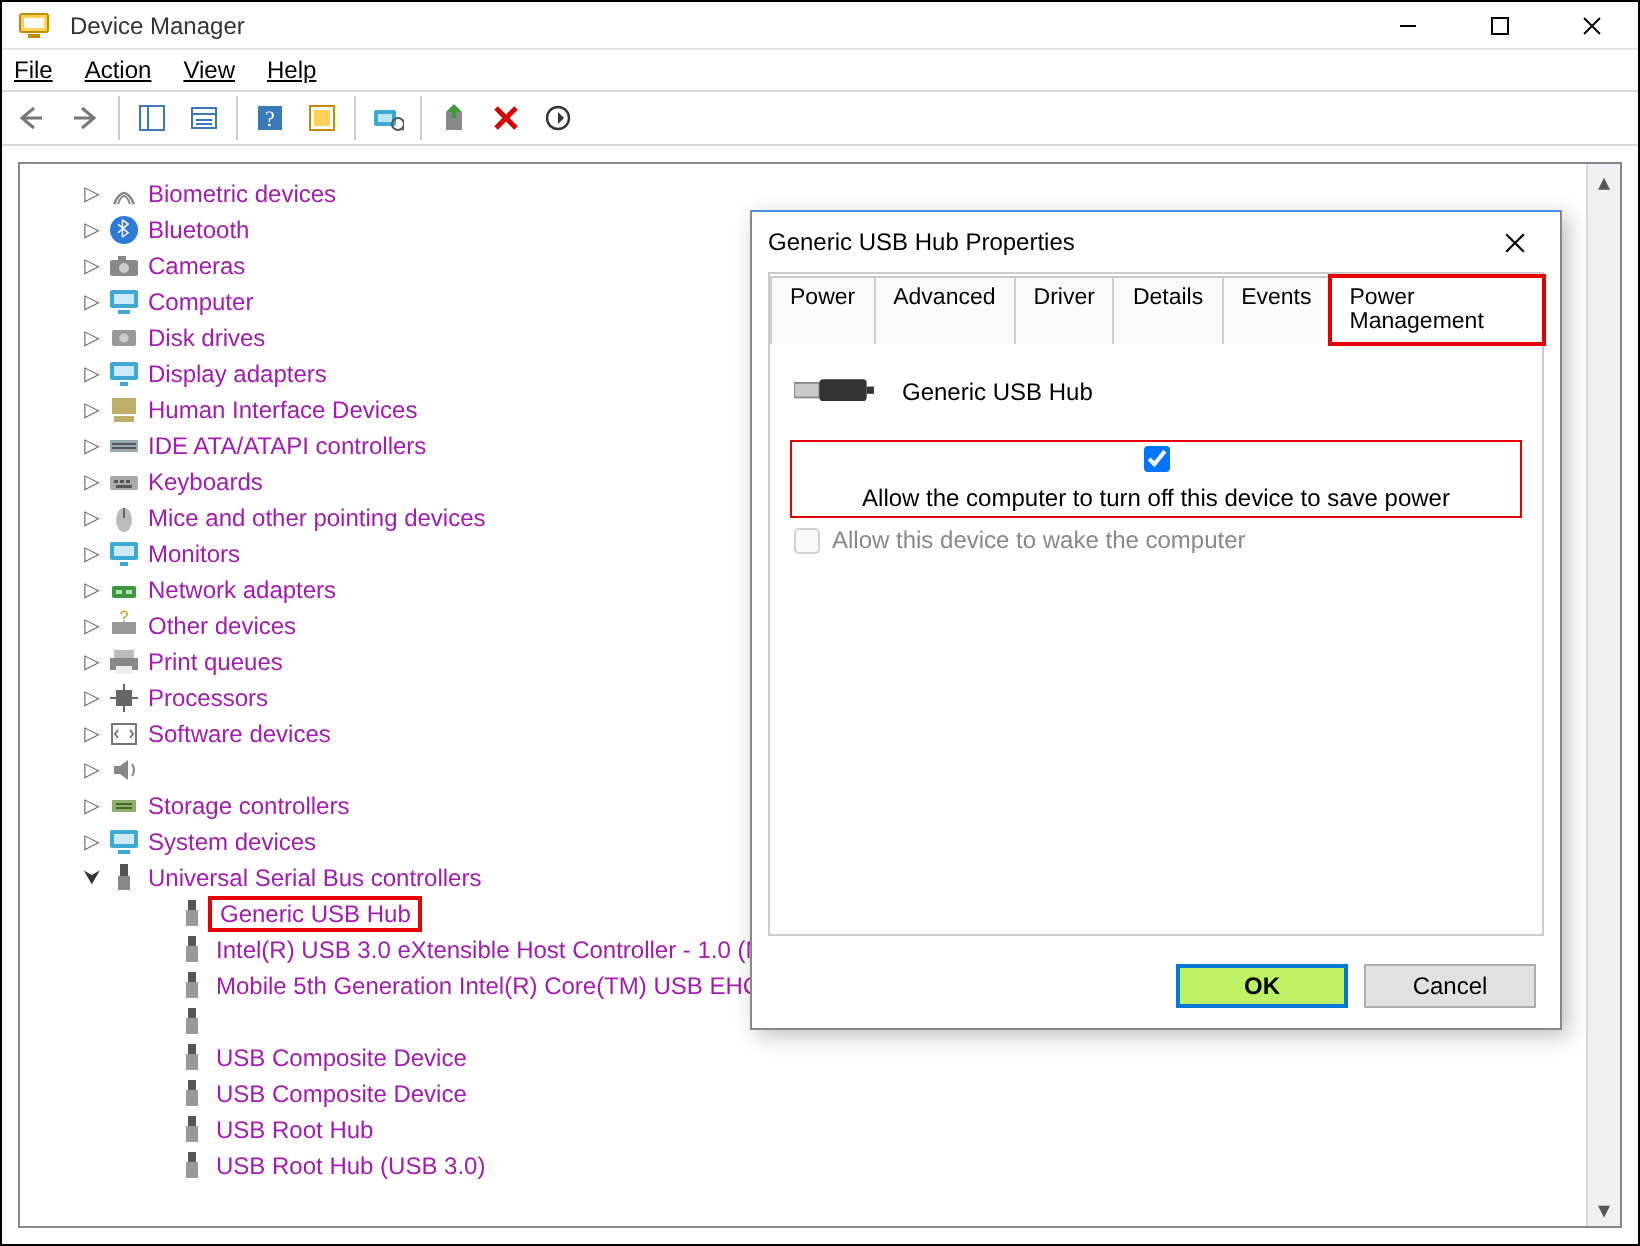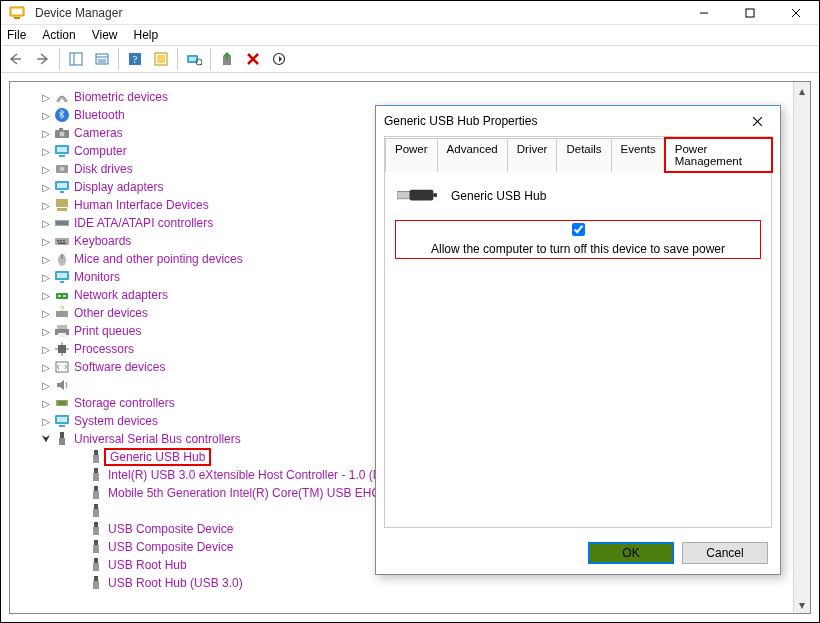--- a/index.html
+++ b/index.html
@@ -20,21 +20,21 @@
   }
   .titlebar .title { margin-left: 6px; color:#333; }
   .titlebar .win-btns { margin-left: auto; display:flex; }
   .titlebar .win-btn { width: 46px; height: 30px; display:flex;align-items:center;justify-content:center; color:#555;}
   .titlebar .win-btn svg { width:10px; height:10px; }
   
   .menubar {
     height: 20px; padding: 0 6px; display:flex; gap:16px; align-items:center;
     color:#000; font-size:12px;
   }
-  .menubar span { cursor: default; }
+  .menubar span { cursor: default; text-decoration: underline; }
   
   .toolbar {
     height:28px; border-top:1px solid #d9d9d9; border-bottom:1px solid #d9d9d9;
     display:flex; align-items:center; padding:0 4px; gap:2px;
   }
   .tb-btn {
     width:24px; height:24px; border:1px solid transparent; display:flex; align-items:center; justify-content:center;
   }
   .tb-sep { width:1px; height:22px; background:#ccc; margin:0 2px; }
   
@@ -52,40 +52,40 @@
   .indent1 { padding-left: 28px; }
   .indent2 { padding-left: 62px; }
   .expander { width:12px; text-align:center; color:#666; font-size:10px; margin-right:2px; cursor:default;}
   .noexp { width:12px; margin-right:2px; }
   .devicon { width:16px; height:16px; margin-right:4px; display:inline-flex;align-items:center;justify-content:center;}
   .devicon svg { width:16px; height:16px; }
   .node .lbl { color:#a21caf; }
   .hi-red { border:2px solid #e60000; padding:0 4px; margin-left:-4px;}
   
   .dialog {
-    position:absolute; left:374px; top:104px; width:406px; height:470px;
+    position:absolute; left:374px; top:104px; width:406px; height:410px;
     background:#fff; border:1px solid #888; box-shadow: 3px 3px 10px rgba(0,0,0,.25);
     border-top:1px solid #4a90e2;
   }
   .dlg-title { height:30px; display:flex; align-items:center; padding:0 8px; font-size:12px;}
   .dlg-title .close { margin-left:auto; width:30px; height:30px; display:flex;align-items:center;justify-content:center; cursor:default;}
   .dlg-body { position:absolute; top:30px; left:8px; right:8px; bottom:46px; border:1px solid #ccc; background:#fff;}
   .tabs { display:flex; border-bottom:1px solid #ccc; background:#fff; font-size:11.5px;}
   .tab { padding:4px 9px; border:1px solid #ccc; border-bottom:none; margin-right:-1px; background:#fafafa; position:relative; top:1px; cursor: default;}
   .tab.active { background:#fff; border-bottom:1px solid #fff; z-index:2; }
   .tab.hi { outline:2px solid #e60000; outline-offset:-1px; }
   .dev-header { display:flex; align-items:center; padding:14px 12px; gap:14px;}
   .dev-header .img { width:40px; height:20px; }
   .chkrow { display:flex; align-items:center; gap:6px; margin:0 12px 6px 12px; font-size:12px;}
   .chkrow.hi { border:1px solid #e60000; padding:2px 4px; margin:0 10px 4px 10px;flex-direction:column;}
   .chkrow input { margin:0; }
   .chkrow.disabled { color:#888; }
   .dlg-buttons { position:absolute; bottom:10px; right:12px; display:flex; gap:8px;}
   .btn { width:86px; height:22px; border:1px solid #adadad; background:#e1e1e1; font-size:12px; display:flex;align-items:center;justify-content:center; cursor:default;}
-  .btn.primary { border:2px solid #0078d7; background:#4d7c0f;}
+  .btn.primary { border:2px solid #0078d7; background:#bef264;font-weight:bold;}
   
   .ic-monitor { fill:#3fa9d6; }
 </style>
 </head>
 <body>
 
 <div class="titlebar">
   <span class="devicon">
     <svg viewBox="0 0 16 16">
         <rect x="1" y="2" width="14" height="9" rx="1" fill="#ffd257" stroke="#c58b00"></rect>
@@ -524,19 +524,23 @@
             <rect x="40" y="8" width="4" height="4" fill="#333"></rect>
           </svg>
       </span>
       <span>Generic USB Hub</span>
     </div>
 
     <div class="chkrow hi">
       <input type="checkbox" checked="" style="">
       <span>Allow the computer to turn off this device to save power</span>
     </div>
+    <div class="chkrow disabled">
+      <input type="checkbox" disabled="" style="">
+      <span>Allow this device to wake the computer</span>
+    </div>
   </div>
 
   <div class="dlg-buttons">
     <div class="btn primary">OK</div>
     <div class="btn">Cancel</div>
   </div>
 </div>
 
 </body></html>

